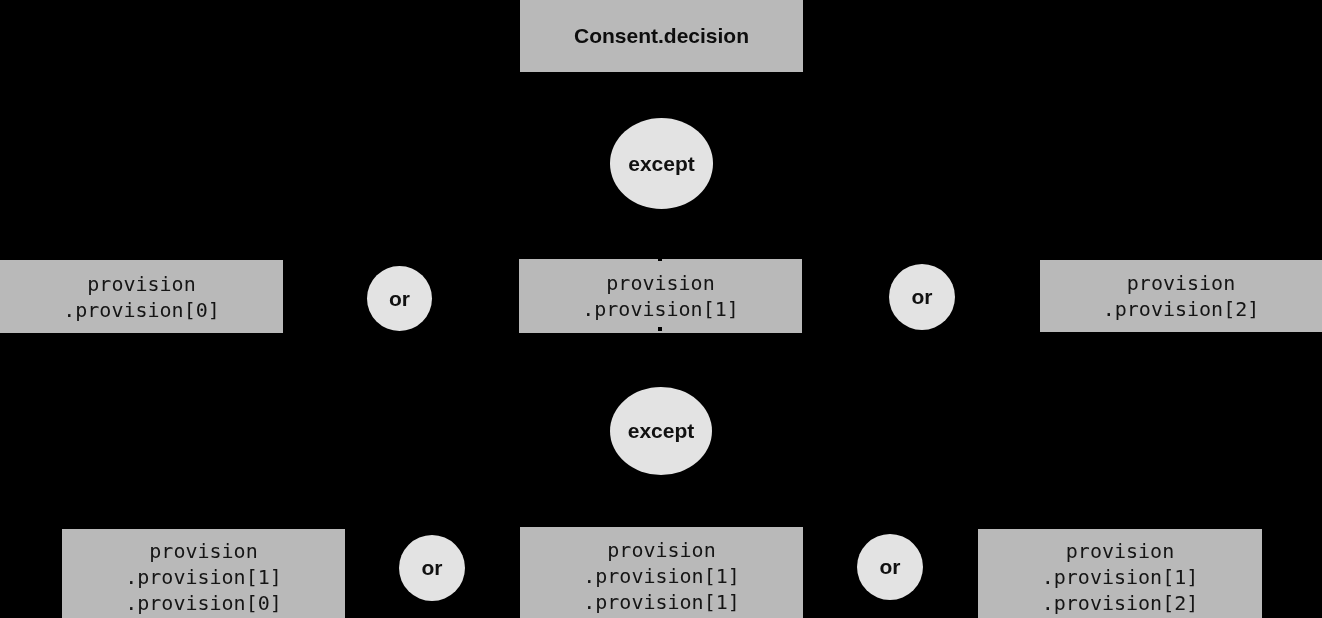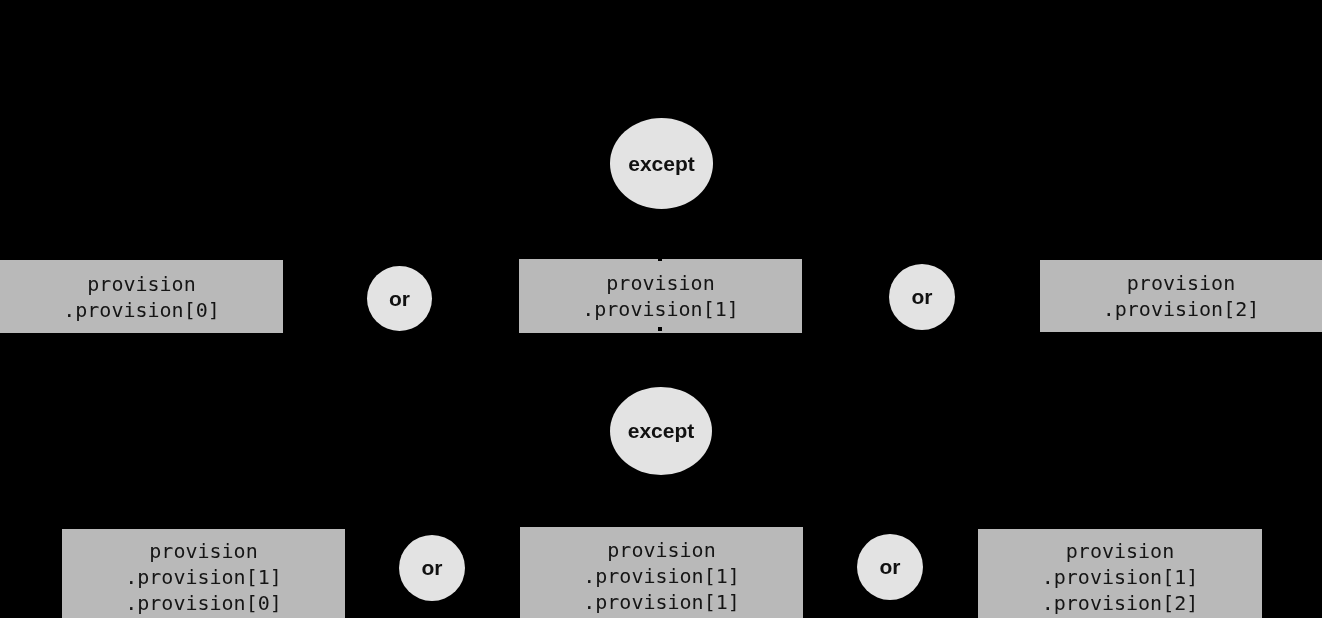--- a/index.html
+++ b/index.html
@@ -55,20 +55,23 @@
     position: absolute;
     width: 4px; height: 4px;
     background: #000000;
   }
 </style>
 </head>
 <body>
 
 <div class="canvas">
 
+  <div class="box" style="left:520px; top:0; width:283px; height:72px;">
+    <div class="root-label">Consent.decision</div>
+  </div>
 
   <div class="circle" style="left:610px; top:118px; width:103px; height:91px;">
     <span class="except-label">except</span>
   </div>
 
   <div class="box" style="left:0; top:260px; width:283px; height:73px;">
     <div class="line">provision</div>
     <div class="line">.provision[0]</div>
   </div>
 

